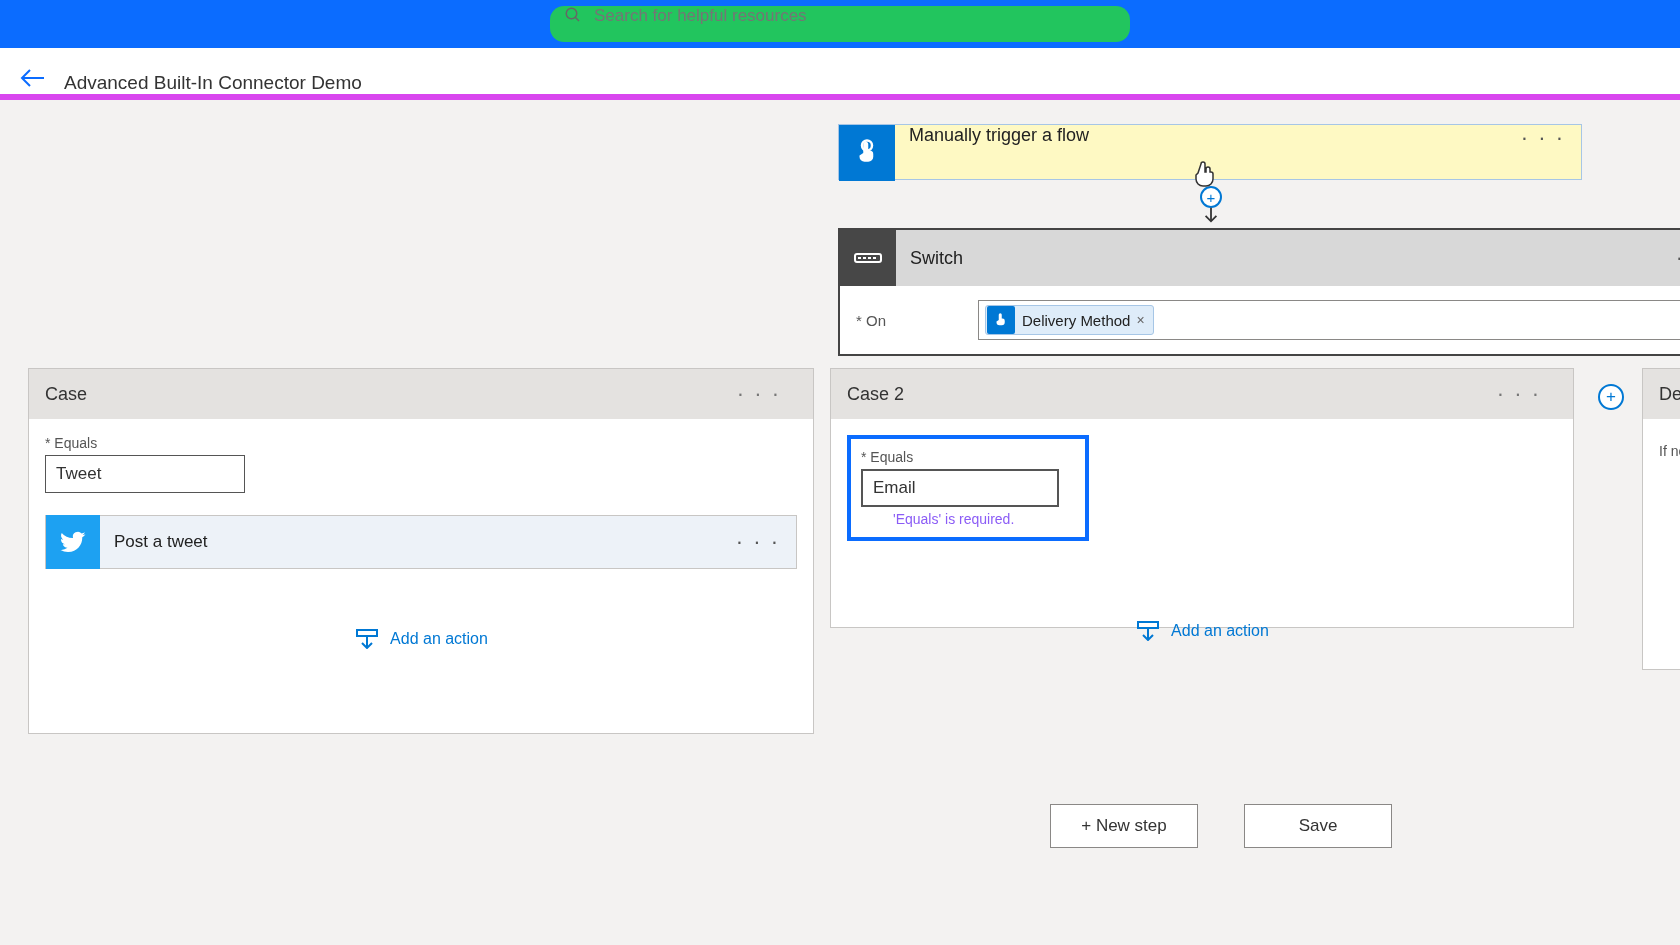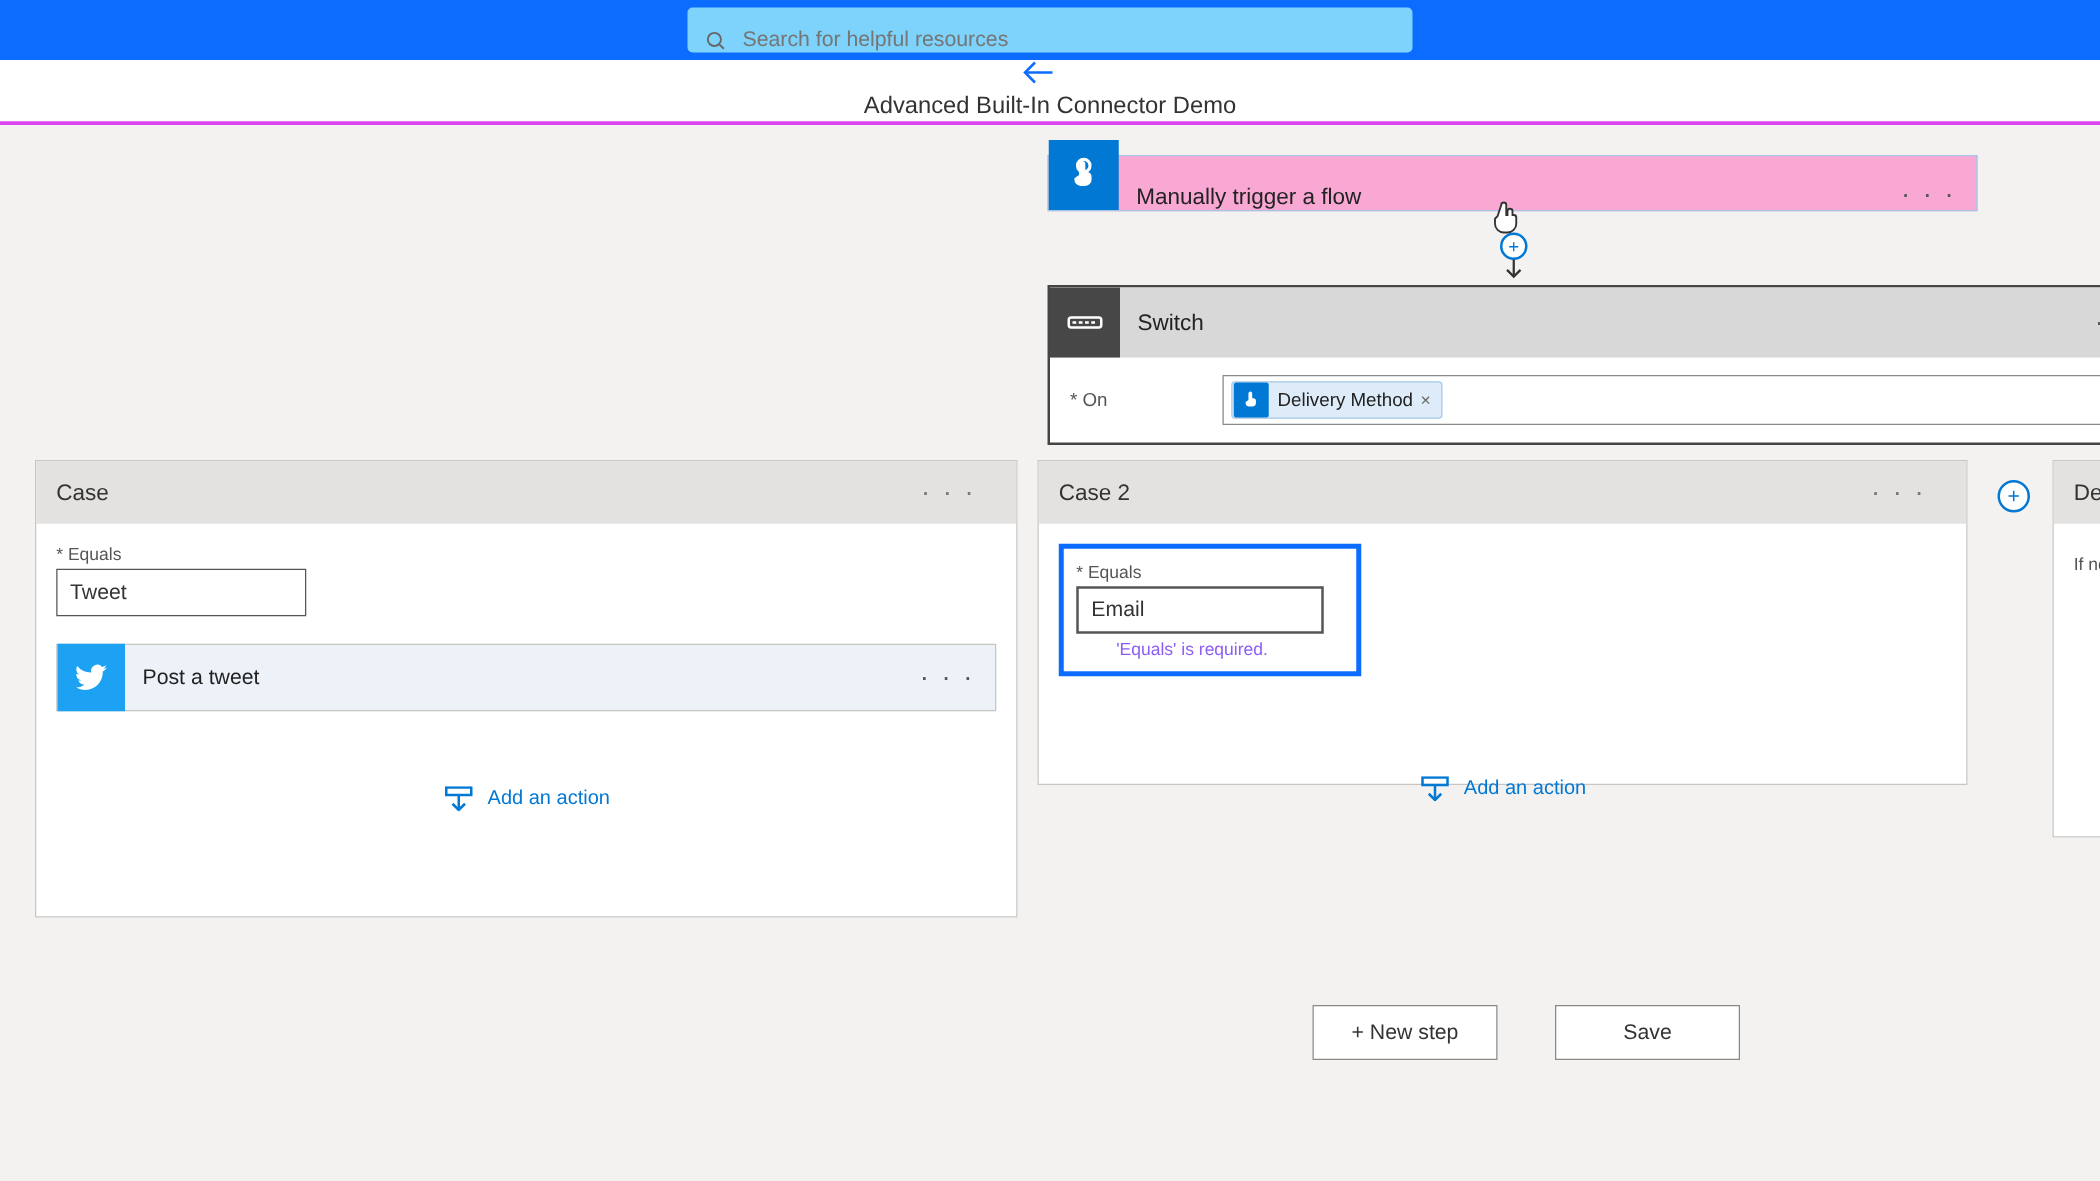--- a/index.html
+++ b/index.html
@@ -13,48 +13,47 @@
   .top-bar {
     background: #0b6cff;
     height: 48px;
     display: flex;
     justify-content: center;
     align-items: center;
   }
   .search-box {
     width: 580px;
     height: 36px;
-    background: #7dd3fc;
-    border-radius: 4px;
-    display: flex;
-    align-items: flex-end;
+    background: #22c55e;
+    border-radius: 14px;
+    display: flex;
+    align-items: flex-start;
     padding: 0 14px;
   }
   .search-icon {
     width: 18px; height: 18px;
     display: flex; align-items: center; justify-content: center;
     color: #555;
   }
   .search-input {
     border: none;
     background: transparent;
     font-size: 17px;
     color: #555;
     padding-left: 12px;
     flex: 1;
     outline: none;
   }
   .page-header {
     background: #ffffff;
     height: 52px;
     display: flex;
-    align-items: center;
+    align-items: flex-end;
     padding: 0 20px;
-    border-bottom: 3px solid #d946ef;
-    flex-direction: column;
+    border-bottom: 6px solid #d946ef;
   }
   .back-arrow {
     color: #0b6cff;
     font-size: 22px;
     margin-right: 18px;
     cursor: pointer;
   }
   .page-title {
     font-size: 19px;
     color: #333;
@@ -64,25 +63,25 @@
     width: 100%;
     height: calc(100% - 100px);
     background: #f3f2f1;
   }
   
   .trigger-card {
     position: absolute;
     left: 838px;
     top: 24px;
     width: 744px;
-    height: 45px;
-    background: #f9a8d4;
+    height: 56px;
+    background: #fef9c3;
     border: 1px solid #a6c6e6;
     display: flex;
-    align-items: flex-end;
+    align-items: flex-start;
   }
   .trigger-icon-box {
     width: 56px; height: 56px;
     background: #0078d4;
     display: flex; align-items: center; justify-content: center;
   }
   .trigger-label {
     font-size: 18px;
     color: #222;
     padding-left: 14px;

